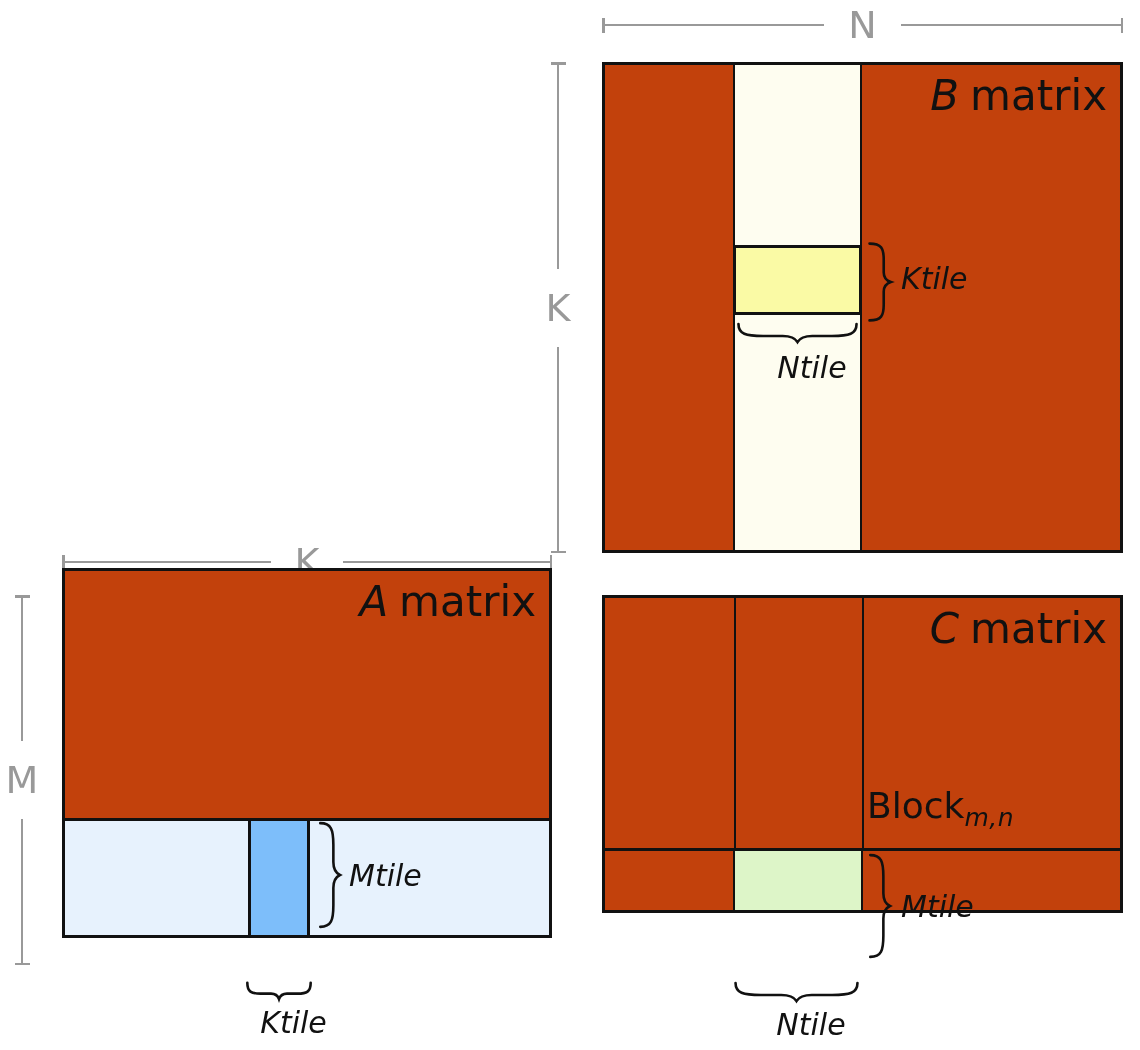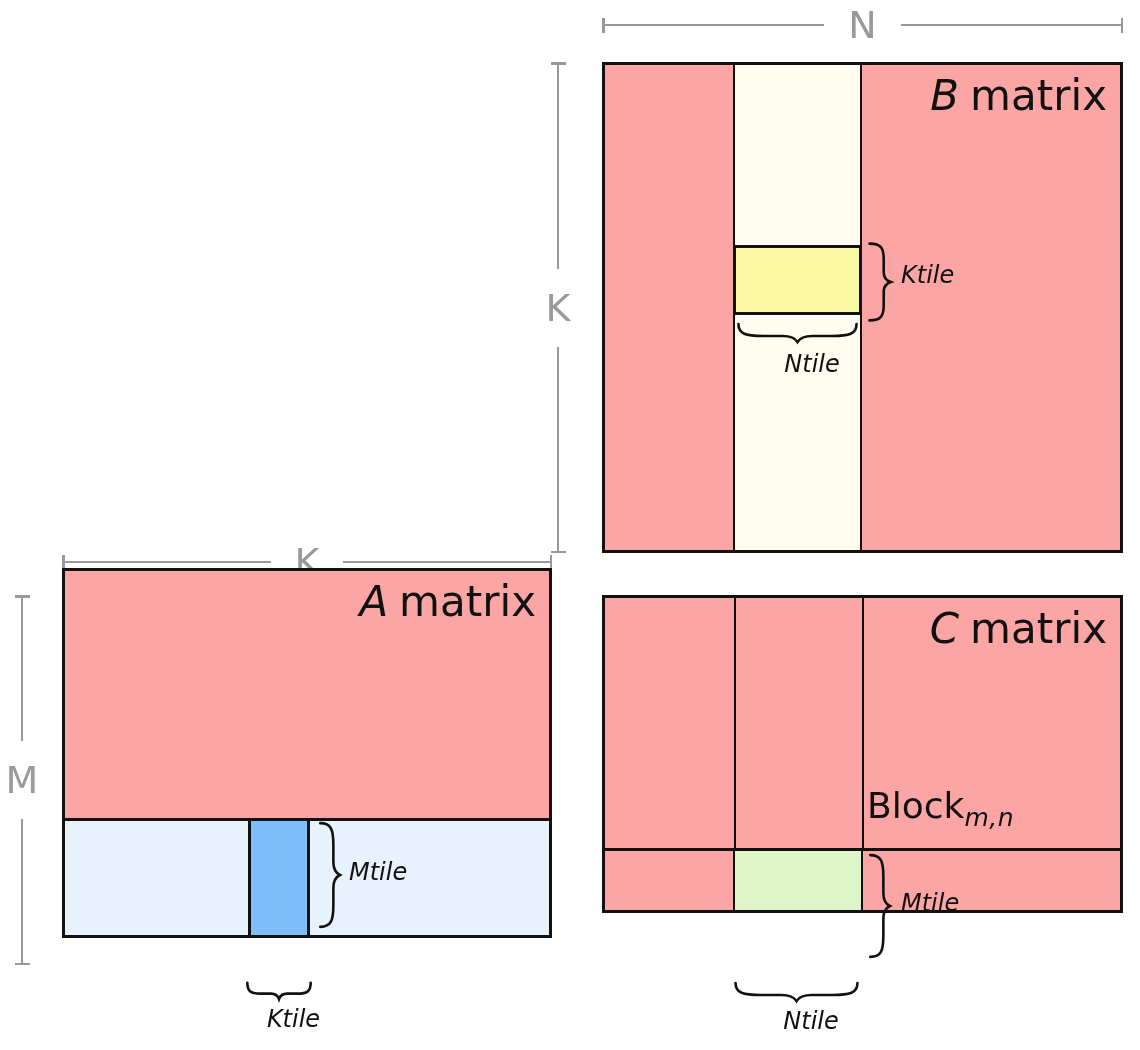--- a/index.html
+++ b/index.html
@@ -32,21 +32,21 @@
     line-height: 1;
     flex: 0 0 auto;
   }
   .dim-h .dim-label { margin: 0 24px; }
   .dim-v .dim-label { margin: 20px 0; }
 
   
   .matrix {
     position: absolute;
     border: 3px solid var(--line-black);
-    background: #fca5a5;
+    background: #c2410c;
   }
   .matrix-title {
     position: absolute;
     top: 7px;
     right: 13px;
     font-size: 42px;
     line-height: 1.15;
     white-space: nowrap;
     z-index: 5;
   }
@@ -97,21 +97,21 @@
     background: var(--c-tile-fill);
     border-left: 2px solid var(--line-black);
     border-right: 2px solid var(--line-black);
     z-index: 1;
   }
 
   
   .tile-label {
     position: absolute;
     font-style: italic;
-    font-size: 24px;
+    font-size: 30px;
     line-height: 1.1;
     white-space: nowrap;
     z-index: 4;
   }
   .brace { position: absolute; z-index: 3; }
   .brace svg { display: block; width: 100%; height: 100%; overflow: visible; }
 
   .block-label {
     position: absolute;
     left: 262px; top: 188px;

